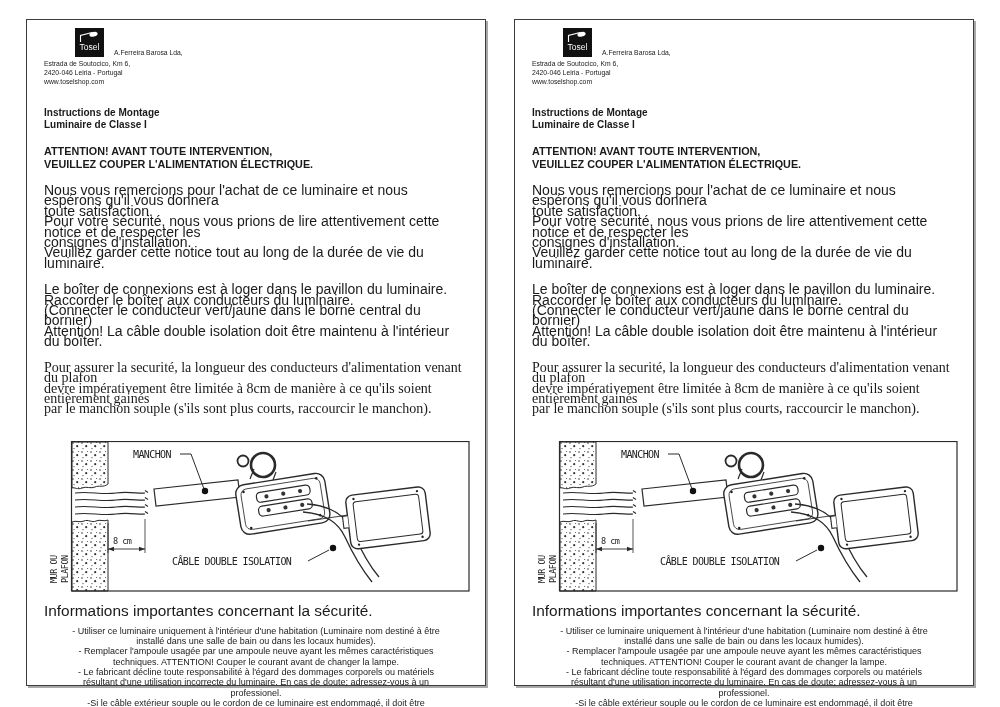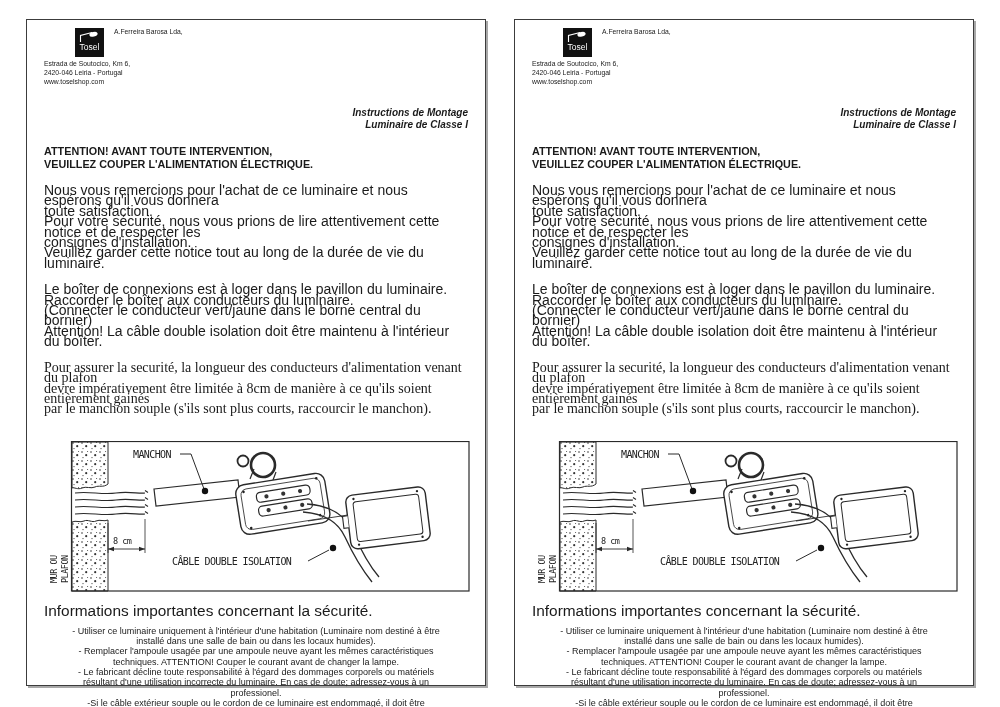--- a/index.html
+++ b/index.html
@@ -3,25 +3,25 @@
 <meta charset="utf-8">
 <style>
   html,body{margin:0;padding:0;background:#ffffff;}
   body{width:1000px;height:707px;overflow:hidden;font-family:"Liberation Sans",sans-serif;color:#1a1a1a;}
   .pages{display:flex;gap:28px;justify-content:center;padding-top:19px;}
   .sheet{
     position:relative;width:460px;height:667px;background:#fff;
     border:1px solid #3c3c3c;box-shadow:2px 2px 0 #a8a8a8;
     box-sizing:border-box;padding:8px 17px 0 17px;flex:0 0 auto;
   }
-  .logo-row{display:flex;align-items:flex-start;gap:10px;margin-left:11px;padding-left:20px;}
+  .logo-row{display:flex;align-items:flex-end;gap:10px;margin-left:11px;padding-left:20px;}
   .logo-box{width:29px;height:29px;display:block;}
   .company-name{font-size:6.8px;line-height:8px;}
   .company-lines{font-size:6.8px;line-height:9px;margin-top:2px;}
-  .doc-title{margin-top:21px;text-align:right;font-weight:bold;font-size:10px;line-height:12px;white-space:pre-line;font-style:italic;}
+  .doc-title{margin-top:21px;text-align:left;font-weight:bold;font-size:10px;line-height:12px;white-space:pre-line;}
   .doc-warning{margin-top:14px;font-weight:bold;font-size:10.8px;line-height:13px;white-space:pre-line;}
   .para{font-size:14px;line-height:10.4px;white-space:pre-line;}
   .p1{margin-top:14px;}
   .p2{margin-top:16px;}
   .p3{margin-top:16px;font-family:Liberation Serif, serif;}
   .diagram-wrap{margin-top:26px;margin-left:0;}
   .diagram-wrap svg{display:block;}
   .svg-label{font-family:"DejaVu Sans Mono",monospace;font-size:10px;fill:#222;letter-spacing:-0.6px;}
   .svg-label-sm{font-family:"DejaVu Sans Mono",monospace;font-size:8.5px;fill:#222;letter-spacing:-0.5px;}
   .safety-heading{margin-top:9px;font-size:15.4px;line-height:20px;}

